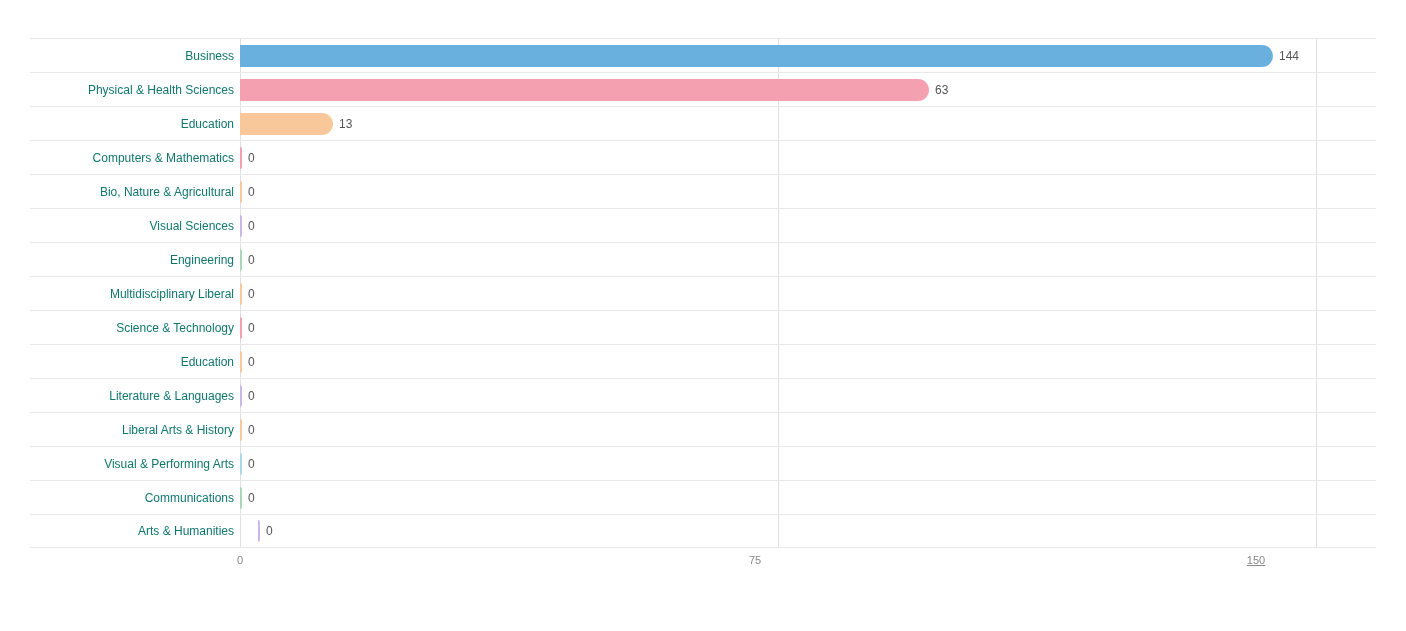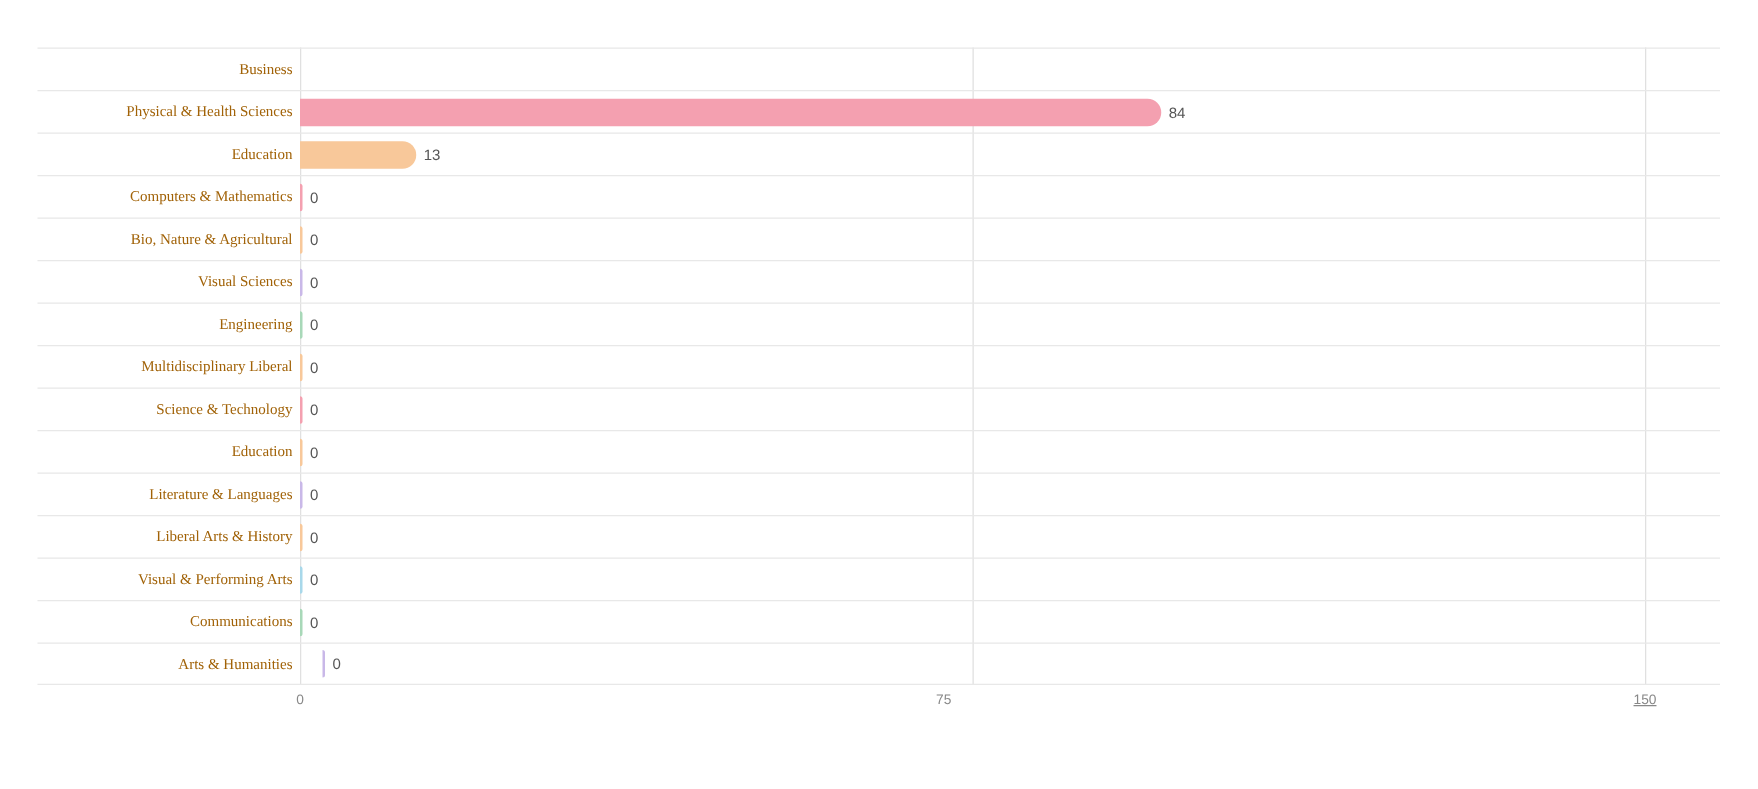--- a/index.html
+++ b/index.html
@@ -32,24 +32,23 @@
       position: relative;
     }
     .bar-row:last-child {
       border-bottom: 1px solid #e8e8e8;
       gap: 18px;
     }
     .bar-label {
       width: 210px;
       min-width: 210px;
       font-size: 12px;
-      color: #a16207;
+      color: #0f766e;
       padding-right: 6px;
       text-align: right;
-      font-family: Liberation Serif, serif;
     }
     .bar-container {
       flex: 1;
       height: 22px;
       position: relative;
       display: flex;
       align-items: center;
     }
     .bar {
       height: 22px;
@@ -104,26 +103,30 @@
     <div class="source"></div>
   </div>
 
   <div class="chart-inner" id="chart-inner">
 
   <div class="vline" style="left: 210px; top: 0px; bottom: 0px; position: absolute; width: 1px; background: rgb(224, 224, 224);"></div>
       <div class="vline" style="left: 748px; top: 0px; bottom: 0px; position: absolute; width: 1px; background: rgb(224, 224, 224);"></div>
       <div class="vline" style="left: 1286px; top: 0px; bottom: 0px; position: absolute; width: 1px; background: rgb(224, 224, 224);"></div>
       <div class="bar-row">
         <div class="bar-label">Business</div>
+        <div class="bar-container">
+          <div class="bar" style="width: 1033px; background: rgb(106, 176, 222);"></div>
+          <div class="bar-value">144</div>
+        </div>
       </div>
       <div class="bar-row">
         <div class="bar-label">Physical &amp; Health Sciences</div>
         <div class="bar-container">
           <div class="bar" style="width: 689px; background: rgb(244, 160, 176);"></div>
-          <div class="bar-value">84</div>
+          <div class="bar-value">63</div>
         </div>
       </div>
       <div class="bar-row">
         <div class="bar-label">Education</div>
         <div class="bar-container">
           <div class="bar" style="width: 93px; background: rgb(248, 200, 154);"></div>
           <div class="bar-value">13</div>
         </div>
       </div>
       <div class="bar-row">
@@ -208,15 +211,15 @@
         <div class="bar-container">
           <div class="bar" style="width: 2px; background: rgb(201, 184, 232);"></div>
           <div class="bar-value">0</div>
         </div>
       </div>
     </div>
 
   <div class="x-axis" id="x-axis" style="margin-top:6px; margin-left:210px; position:relative; height:18px;">
   <div class="x-tick" style="left: 0px; transform: translateX(-50%);">0</div>
       <div class="x-tick" style="left: 515px; transform: translateX(-50%);">75</div>
-      <div class="x-tick" style="left: 1076px; transform: translateX(-50%); text-decoration: underline;">150</div>
+      <div class="x-tick" style="left: 1016px; transform: translateX(-50%); text-decoration: underline;">150</div>
     </div>
 </div>
 
 </body></html>

